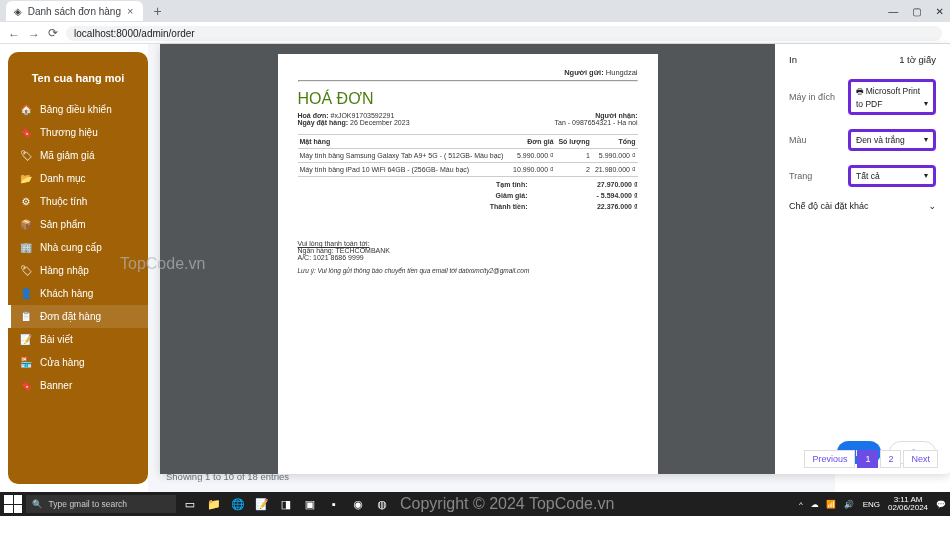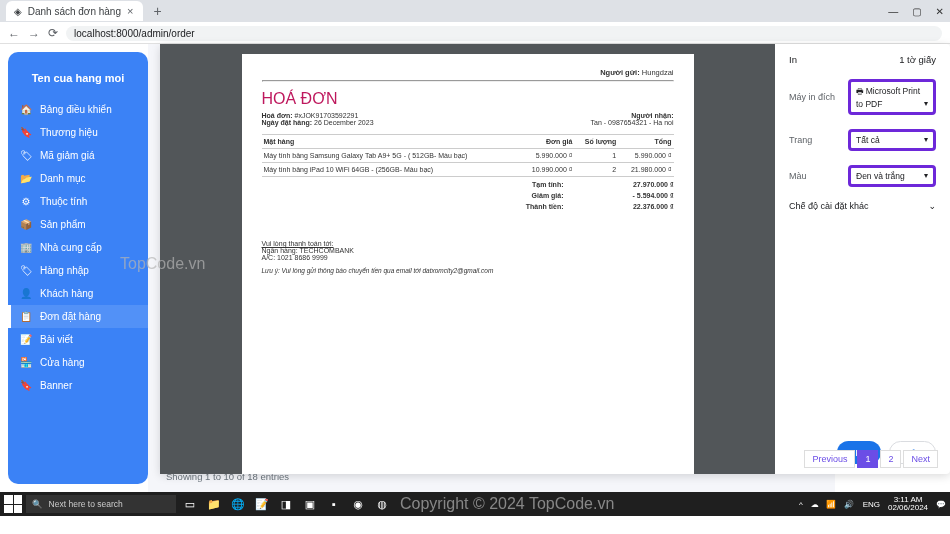--- a/index.html
+++ b/index.html
@@ -14,36 +14,36 @@
 .win-controls { margin-left: auto; display: flex; gap: 14px; font-size: 10px; color: #333; }
 .win-controls span { cursor: pointer; }
 .addr-row { height: 22px; display: flex; align-items: center; padding: 0 8px; gap: 8px; }
 .nav-btn { font-size: 12px; color: #5f6368; cursor: pointer; }
 .addr-bar { flex: 1; font-size: 10px; color: #202124; padding: 2px 8px; background: #f1f3f4; border-radius: 10px; }
 
 
 .content { height: 448px; display: flex; position: relative; }
 
 
-.sidebar { width: 140px; background: #3b82f6; border-radius: 10px; margin: 8px 0 8px 8px; padding: 12px 0; color: #fff; overflow: hidden; }
+.sidebar { width: 140px; background: #a16207; border-radius: 10px; margin: 8px 0 8px 8px; padding: 12px 0; color: #fff; overflow: hidden; }
 .store-name { font-size: 11px; font-weight: 600; text-align: center; padding: 8px 6px 14px; }
 .nav-item { display: flex; align-items: center; gap: 8px; padding: 6px 12px; font-size: 10px; cursor: pointer; }
 .nav-item.active { background: rgba(255,255,255,0.12); border-left: 3px solid #fff; padding-left: 9px; }
 .nav-icon { width: 12px; text-align: center; font-size: 10px; }
 
 
 .middle { flex: 1; position: relative; background: #f5f6fa; }
 .entries-txt { position: absolute; bottom: 10px; left: 18px; font-size: 9.5px; color: #6c757d; }
 
 
 .print-dialog { position: absolute; left: 160px; top: 0; right: 0; bottom: 18px; background: #fff; display: flex; border-radius: 4px; box-shadow: 0 2px 10px rgba(0,0,0,0.15); }
 .preview-pane { flex: 1; background: #525659; display: flex; justify-content: center; padding: 10px 0; overflow: hidden; }
-.preview-page { width: 452px; height: 420px; background: #fff; padding: 14px 20px; font-size: 7.5px; color: #333; }
+.preview-page { width: 380px; height: 420px; background: #fff; padding: 14px 20px; font-size: 7.5px; color: #333; }
 .sender { text-align: right; font-size: 7.5px; }
-.inv-title { font-size: 16px; font-weight: 500; margin: 8px 0 4px; color: #be185d; }
+.inv-title { font-size: 16px; font-weight: 500; margin: 8px 0 4px; color: #4d7c0f; }
 .inv-meta { display: flex; justify-content: space-between; font-size: 7px; margin-bottom: 8px; }
 .inv-table { width: 100%; border-collapse: collapse; font-size: 7px; }
 .inv-table th, .inv-table td { border-top: 1px solid #ccc; border-bottom: 1px solid #ccc; padding: 3px 2px; text-align: left; }
 .inv-table th { font-weight: 700; }
 .inv-table .r { text-align: right; }
 .totals { margin-top: 2px; font-size: 7px; }
 .totals div { display: flex; justify-content: flex-end; gap: 40px; padding: 2px 0; }
 .totals .val { width: 70px; text-align: right; }
 .bank { margin-top: 28px; font-size: 7px; }
 .note { font-size: 6.5px; font-style: italic; margin-top: 6px; }
@@ -254,26 +254,26 @@
     <div class="print-options">
       <div class="opt-row">
         <span class="opt-summary">In</span>
         <span class="opt-summary">1 tờ giấy</span>
       </div>
       <div class="opt-row">
         <span class="opt-label">Máy in đích</span>
         <div class="sel"><span style="font-size:8px;">🖶 </span><span>Microsoft Print to PDF</span></div>
       </div>
       <div class="opt-row">
+        <span class="opt-label">Màu</span>
+        <div class="sel">Đen và trắng</div>
+      </div>
+      <div class="opt-row">
         <span class="opt-label">Trang</span>
         <div class="sel">Tất cả</div>
-      </div>
-      <div class="opt-row">
-        <span class="opt-label">Màu</span>
-        <div class="sel">Đen và trắng</div>
       </div>
       <div class="more">
           <span>Chế độ cài đặt khác</span>
         </div>
       <div class="dialog-btns">
         <button class="btn-primary">In</button>
         <button class="btn-secondary">Hủy</button>
       </div>
     </div>
   </div>
@@ -311,21 +311,21 @@
 
 <div class="taskbar">
   <div class="tb-start">
       <div></div>
       <div></div>
       <div></div>
       <div></div>
     </div>
   <div class="tb-search">
     <span>🔍</span>
-    <span>Next here to search</span>
+    <span>Type gmail to search</span>
   </div>
   <div class="tb-icon">▭</div>
   <div class="tb-icon">📁</div>
   <div class="tb-icon">🌐</div>
   <div class="tb-icon">📝</div>
   <div class="tb-icon">◨</div>
   <div class="tb-icon">▣</div>
   <div class="tb-icon">▪</div>
   <div class="tb-icon">◉</div>
   <div class="tb-icon">◍</div>

